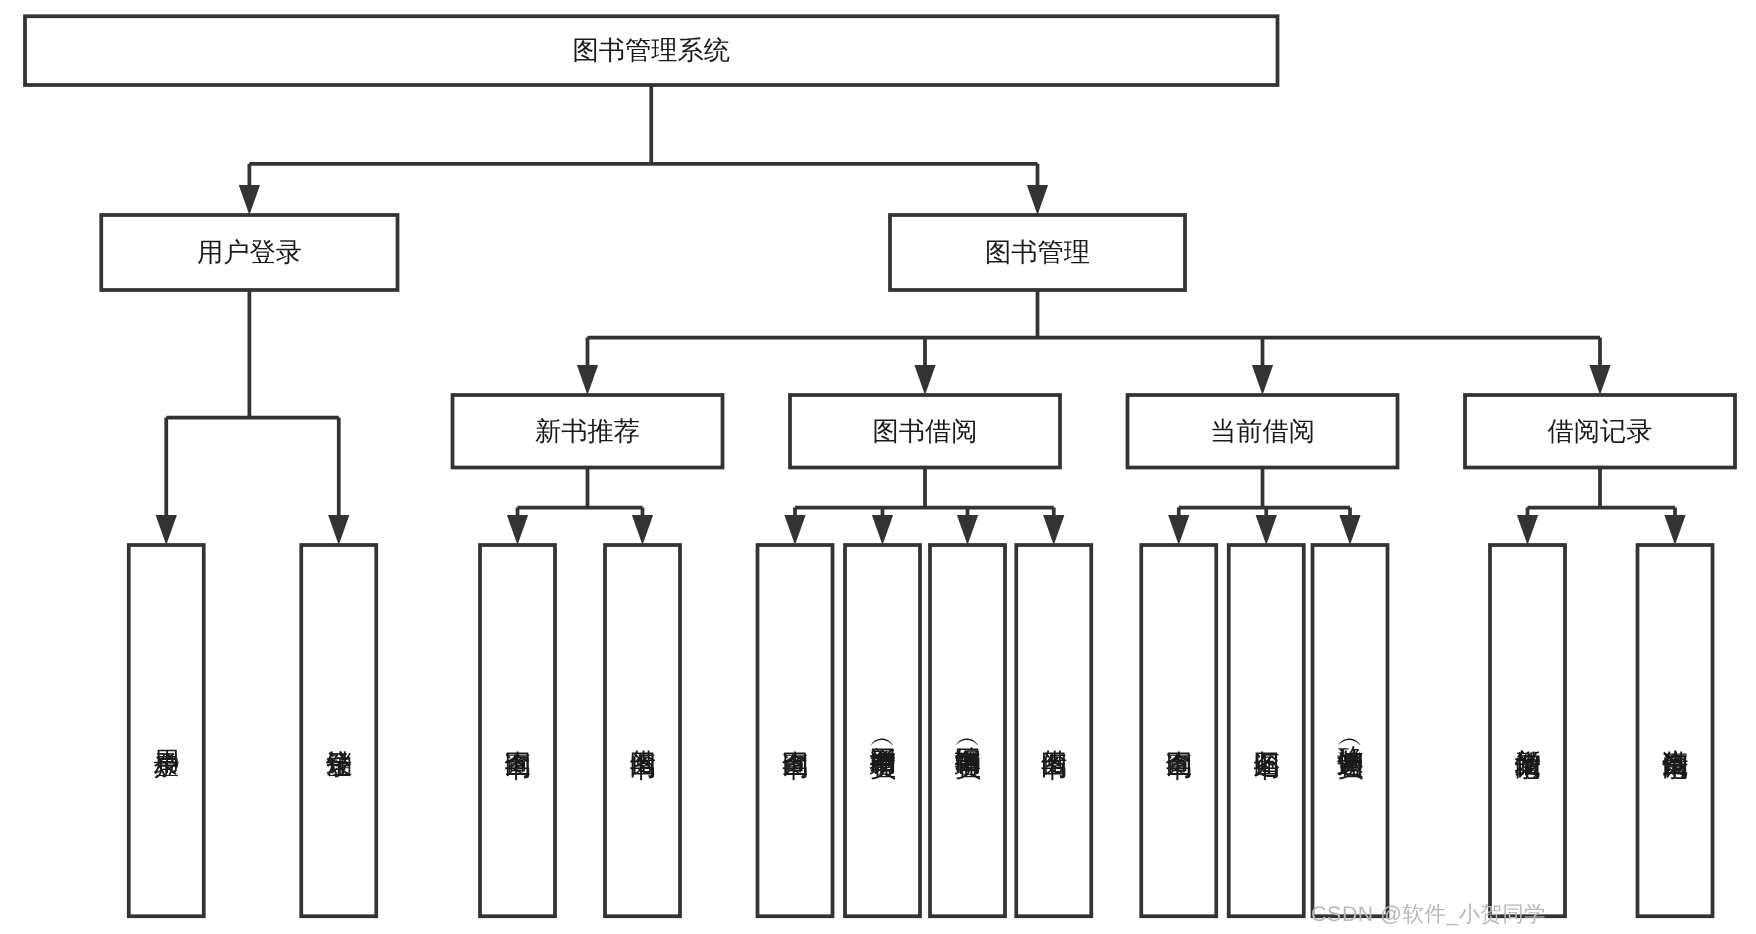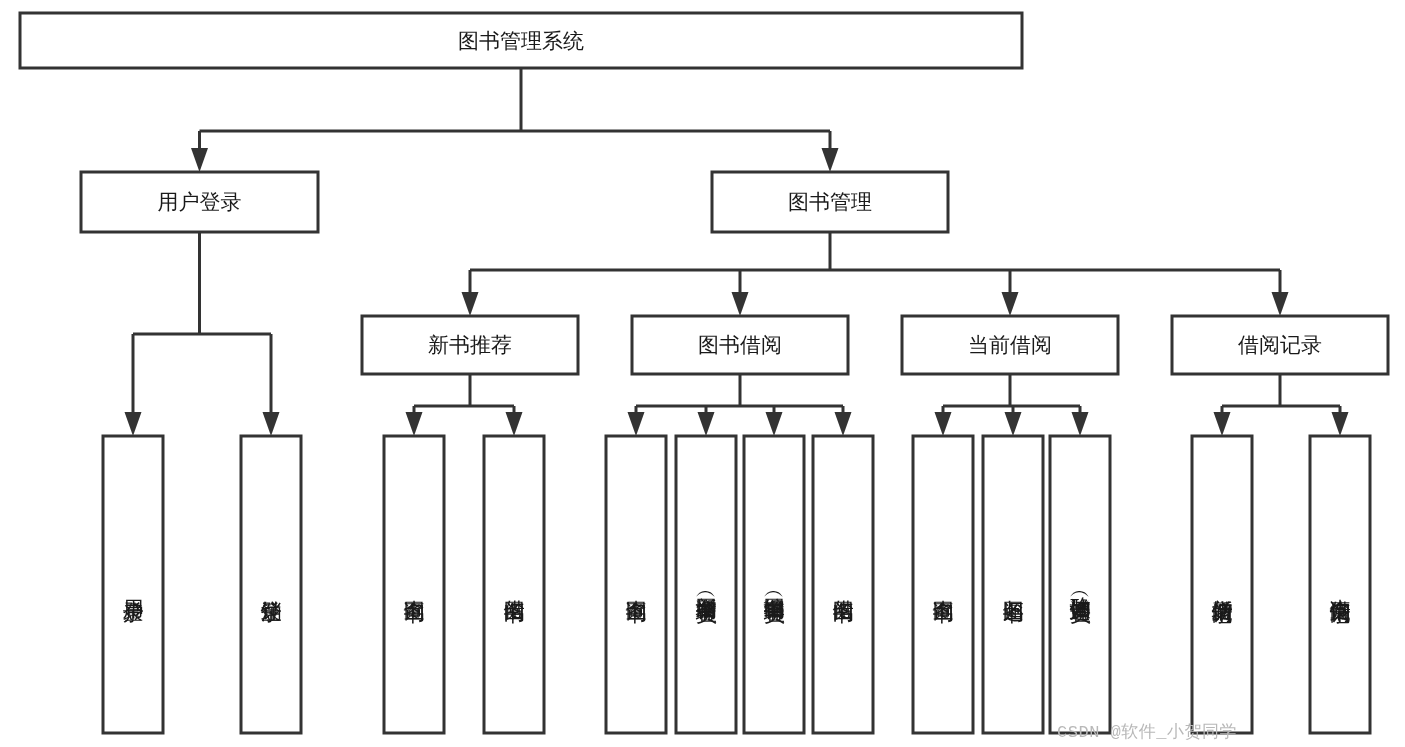--- a/index.html
+++ b/index.html
@@ -47,21 +47,21 @@
     font-family: "DejaVu Sans", "Liberation Sans", sans-serif;
     font-size: 21px;
     fill: #1a1a1a;
     text-anchor: middle;
     dominant-baseline: middle;
   }
   .watermark {
     position: absolute;
     right: 8px;
     bottom: 4px;
-    font-family: Liberation Mono, monospace;
+    font-family: Liberation Sans, sans-serif;
     font-size: 17px;
     color: #b8b8b8;
     white-space: nowrap;
     letter-spacing: 0.5px;
   }
   .vlabel {
     position: absolute;
     writing-mode: vertical-rl;
     text-orientation: upright;
     font-family: "DejaVu Sans", "Liberation Sans", sans-serif;

